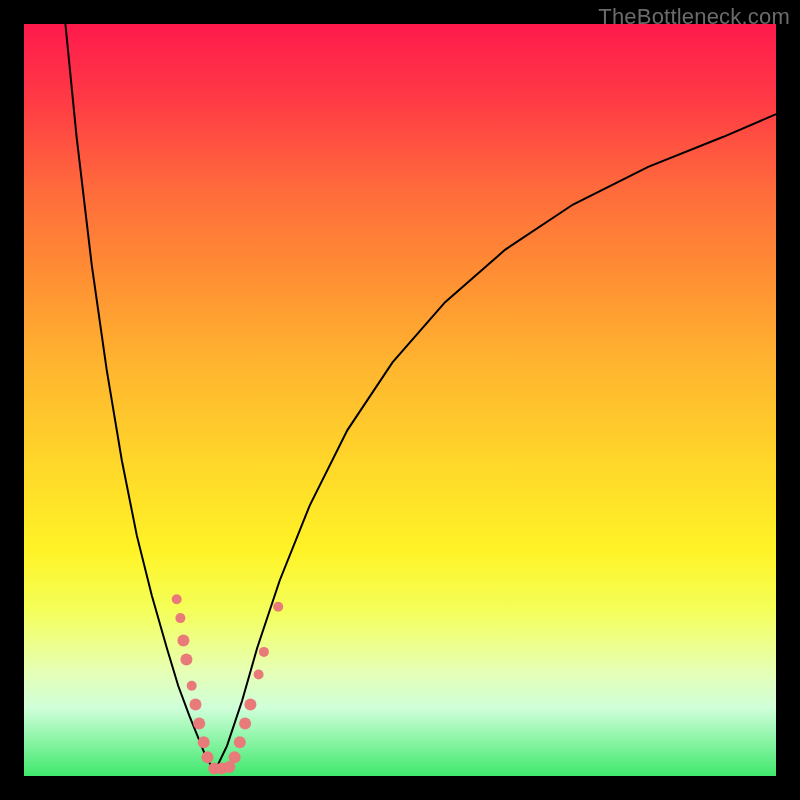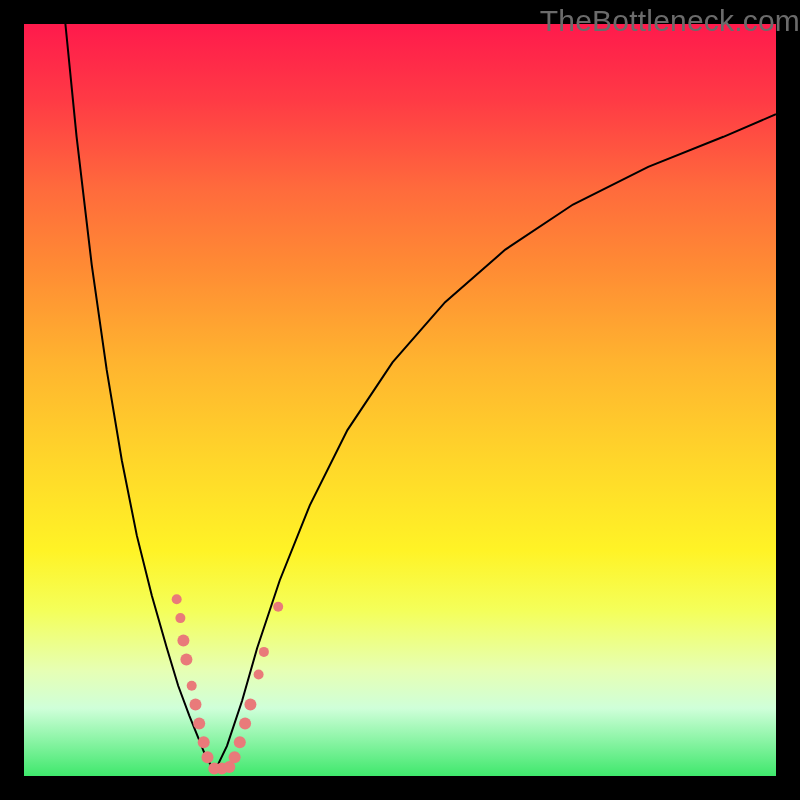--- a/index.html
+++ b/index.html
@@ -28,23 +28,23 @@
       #fff326 70%,
       #f4ff5a 78%,
       #e6ffb4 86%,
       #cfffd9 91%,
       #3fe86c 100%
     );
   }
   .watermark {
     position: absolute;
     top: 4px;
-    right: 0;
+    right: 10px;
     color: #6b6b6b;
-    font-size: 30px;
+    font-size: 22px;
     letter-spacing: 0.2px;
     user-select: none;
   }
   svg.curve {
     position: absolute;
     left: 0;
     top: 0;
     width: 752px;
     height: 752px;
   }

